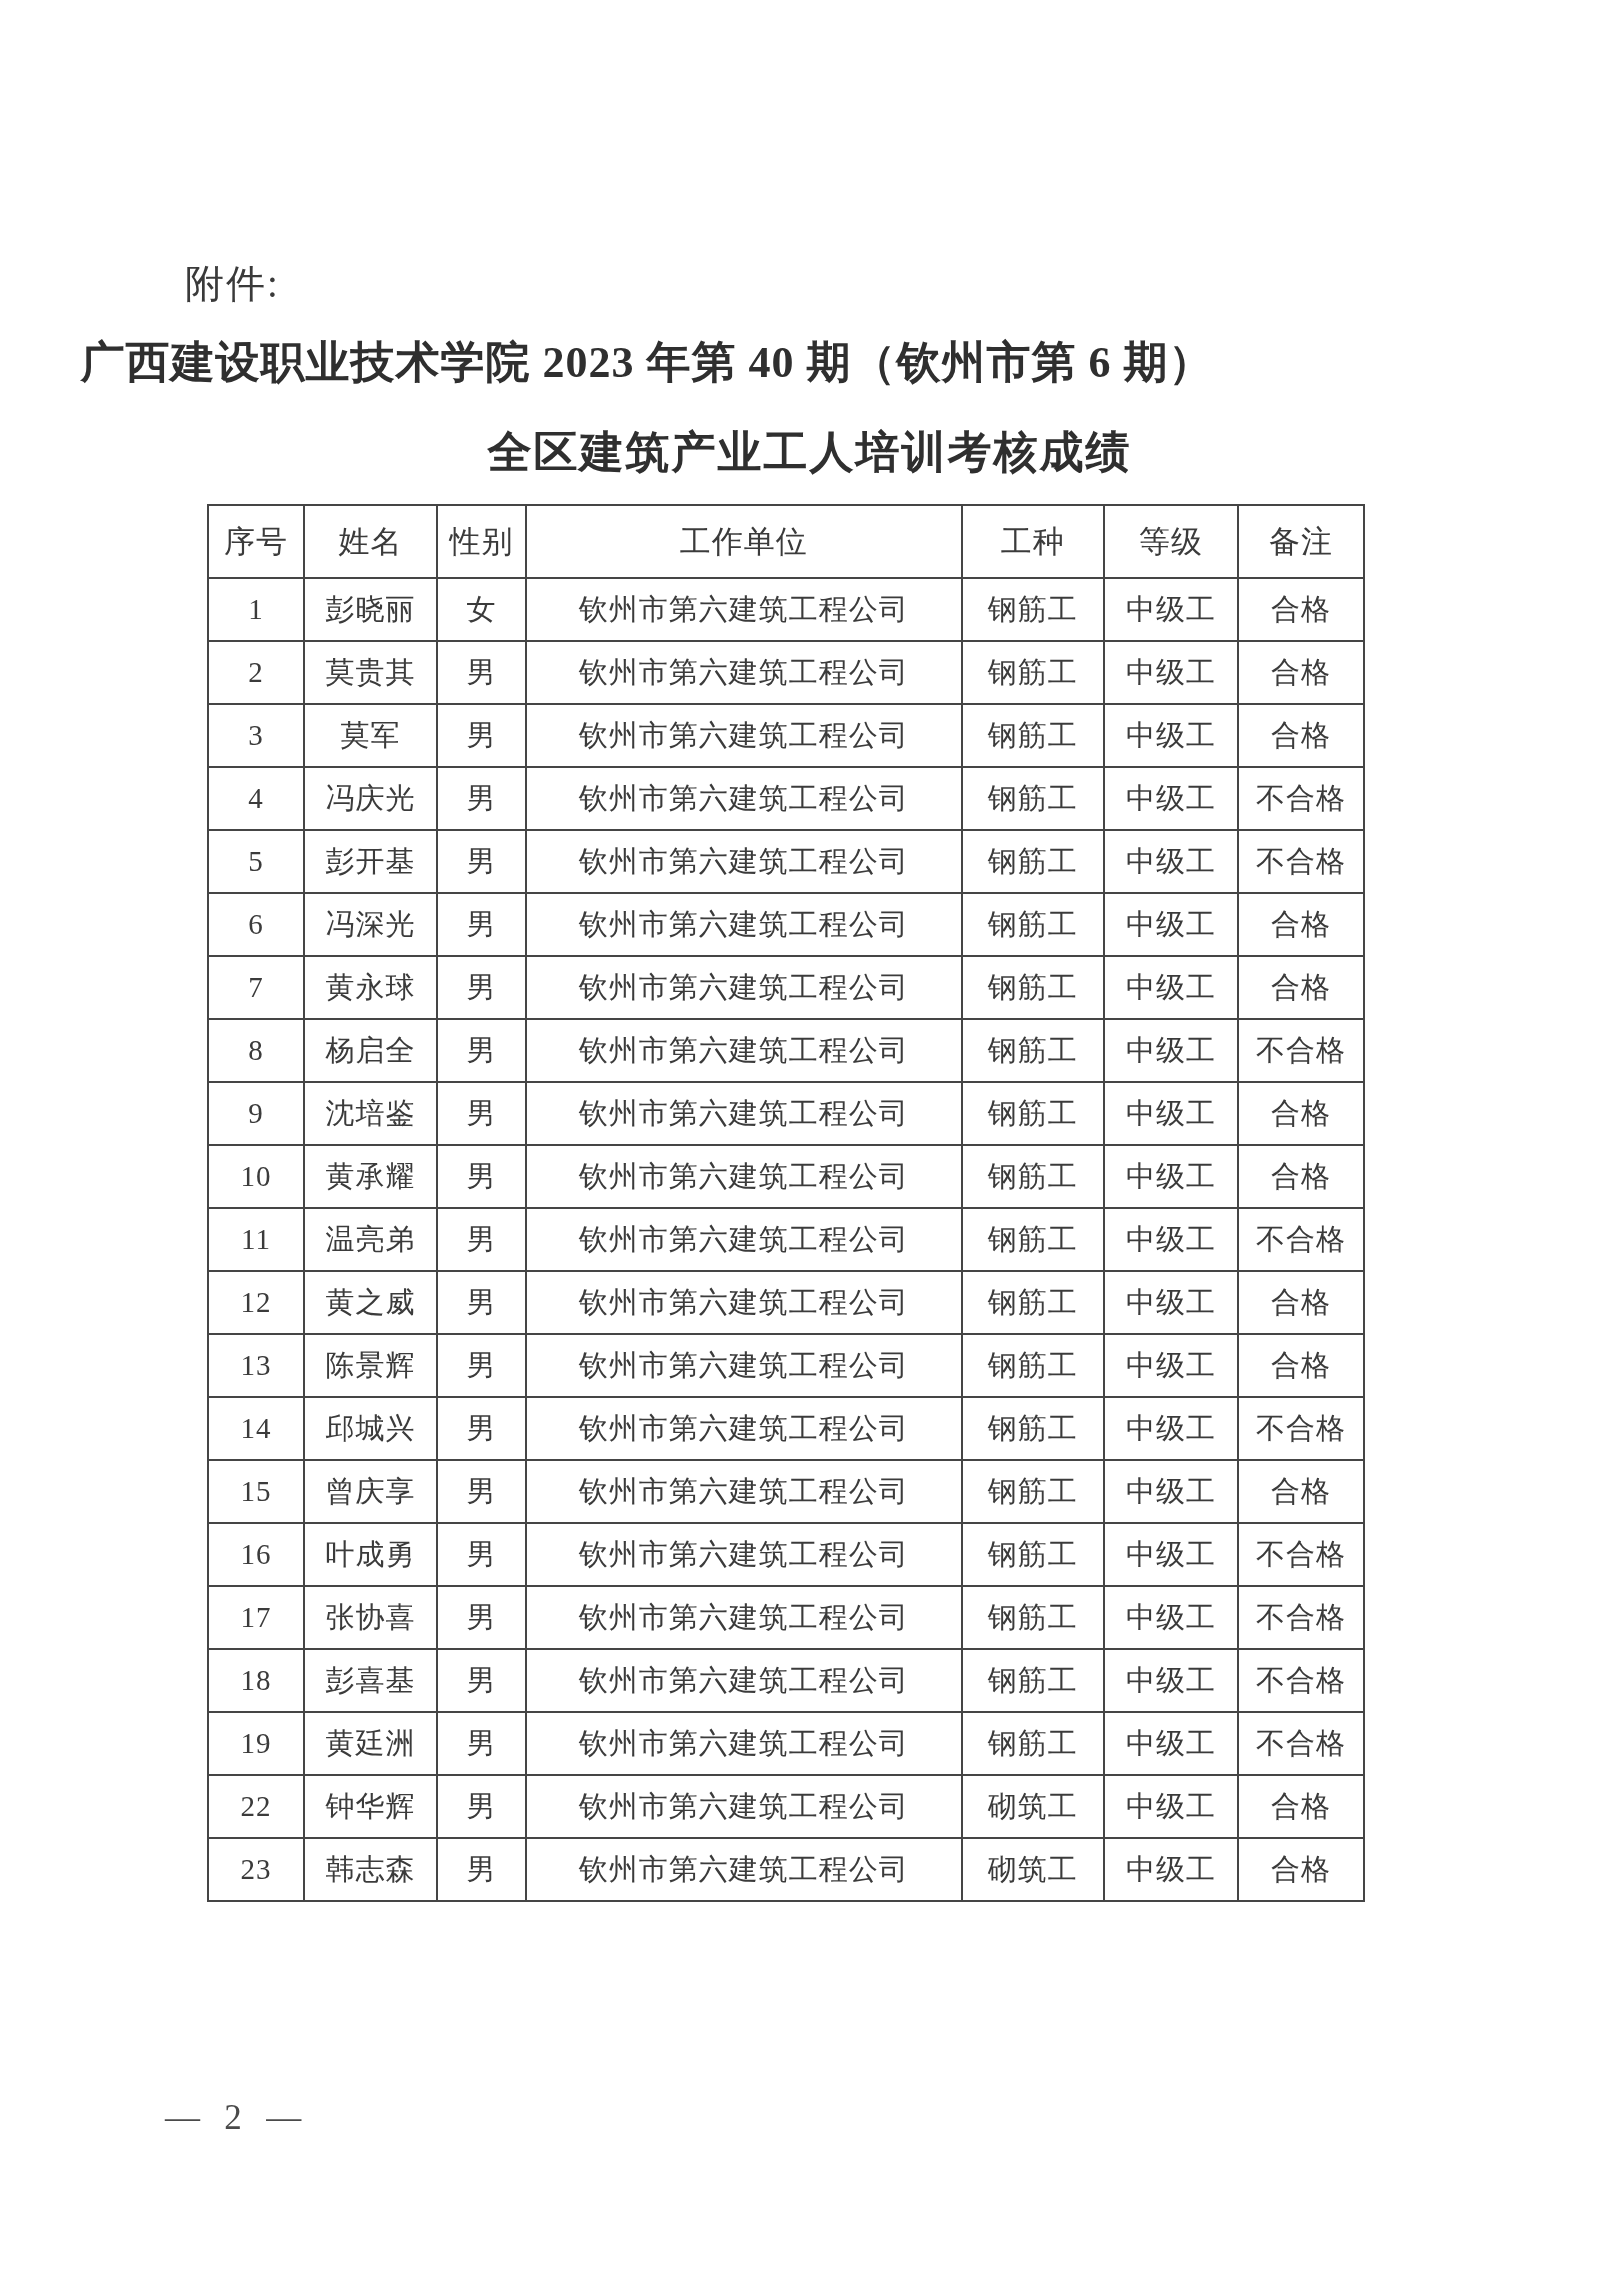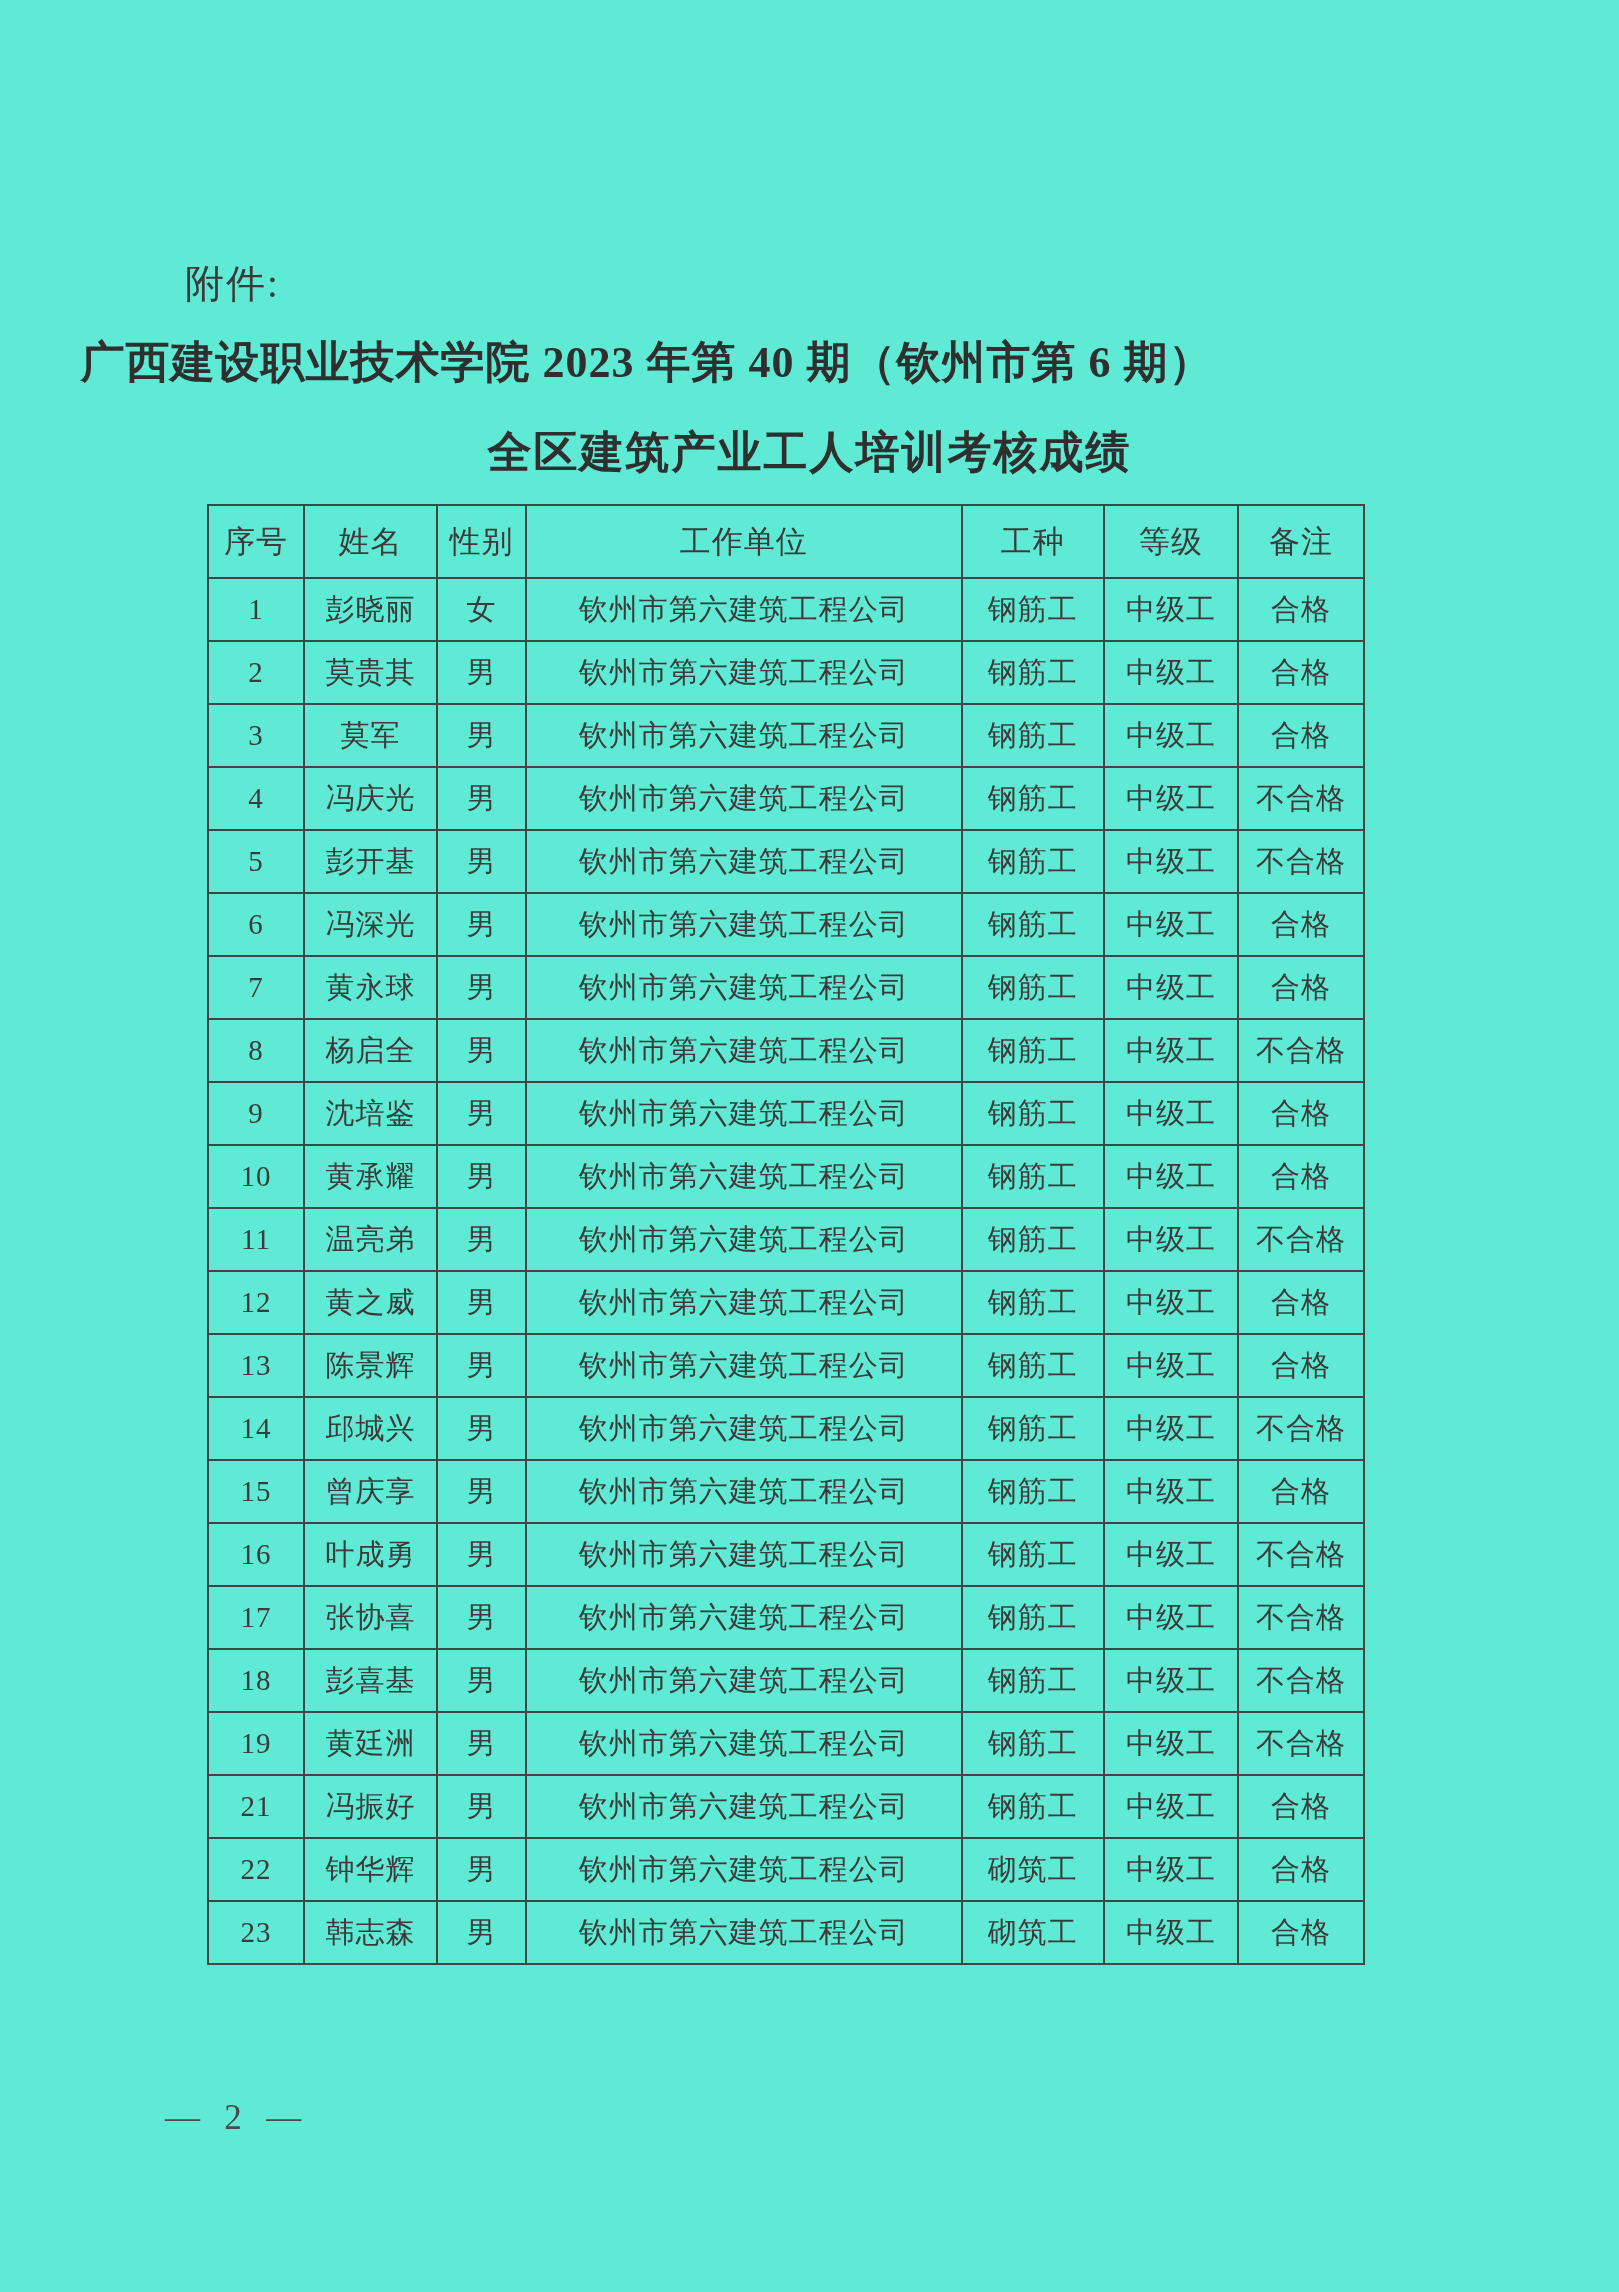--- a/index.html
+++ b/index.html
@@ -5,21 +5,21 @@
   html, body {
     margin: 0;
     padding: 0;
     background: #e8e8e6;
   }
   .page {
     position: relative;
     width: 1619px;
     height: 2293px;
     margin: 0 auto;
-    background: #5eead4;
+    background: #ffffff;
     color: #333;
     font-family: "Liberation Serif", "DejaVu Serif", serif;
     overflow: hidden;
   }
   .attachment {
     position: absolute;
     left: 185px;
     top: 257px;
     font-size: 39px;
     letter-spacing: 2px;
@@ -287,29 +287,20 @@
         <tr>
           <td>19</td>
           <td>黄廷洲</td>
           <td>男</td>
           <td>钦州市第六建筑工程公司</td>
           <td>钢筋工</td>
           <td>中级工</td>
           <td>不合格</td>
         </tr>
         <tr>
-          <td>21</td>
-          <td>冯振好</td>
-          <td>男</td>
-          <td>钦州市第六建筑工程公司</td>
-          <td>钢筋工</td>
-          <td>中级工</td>
-          <td>合格</td>
-        </tr>
-        <tr>
           <td>22</td>
           <td>钟华辉</td>
           <td>男</td>
           <td>钦州市第六建筑工程公司</td>
           <td>砌筑工</td>
           <td>中级工</td>
           <td>合格</td>
         </tr>
         <tr>
           <td>23</td>

